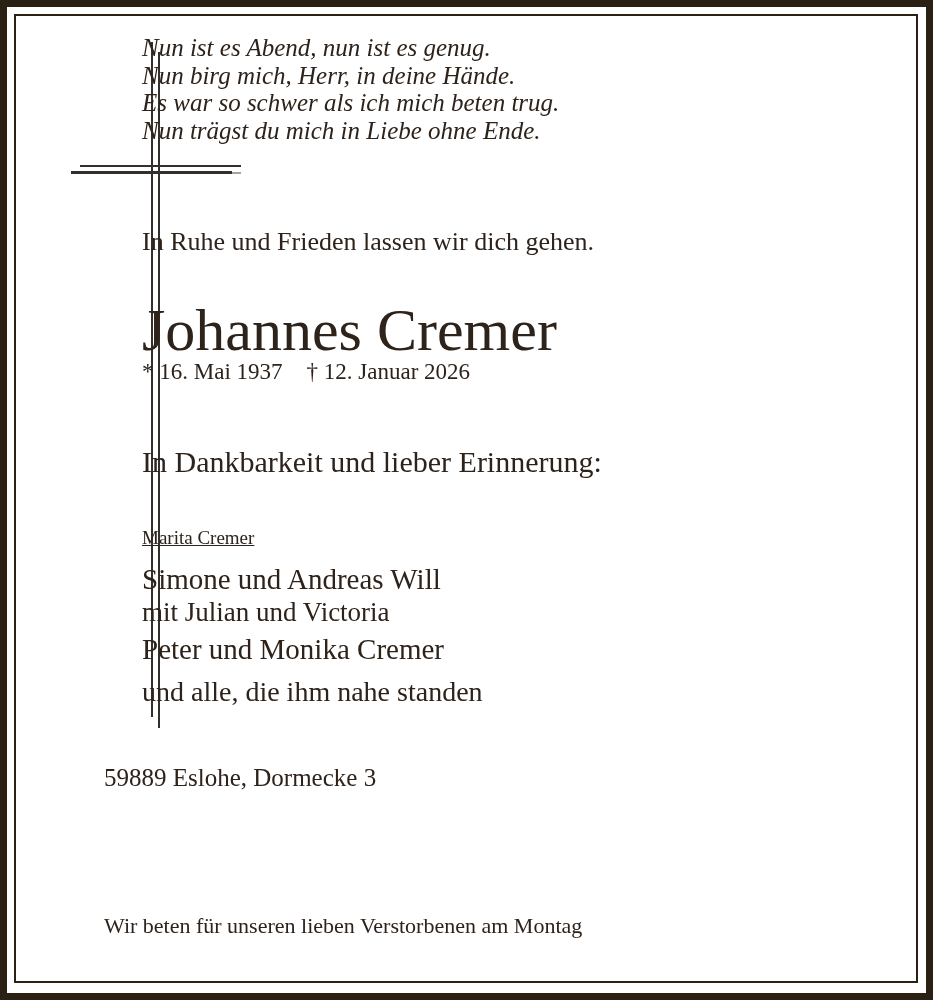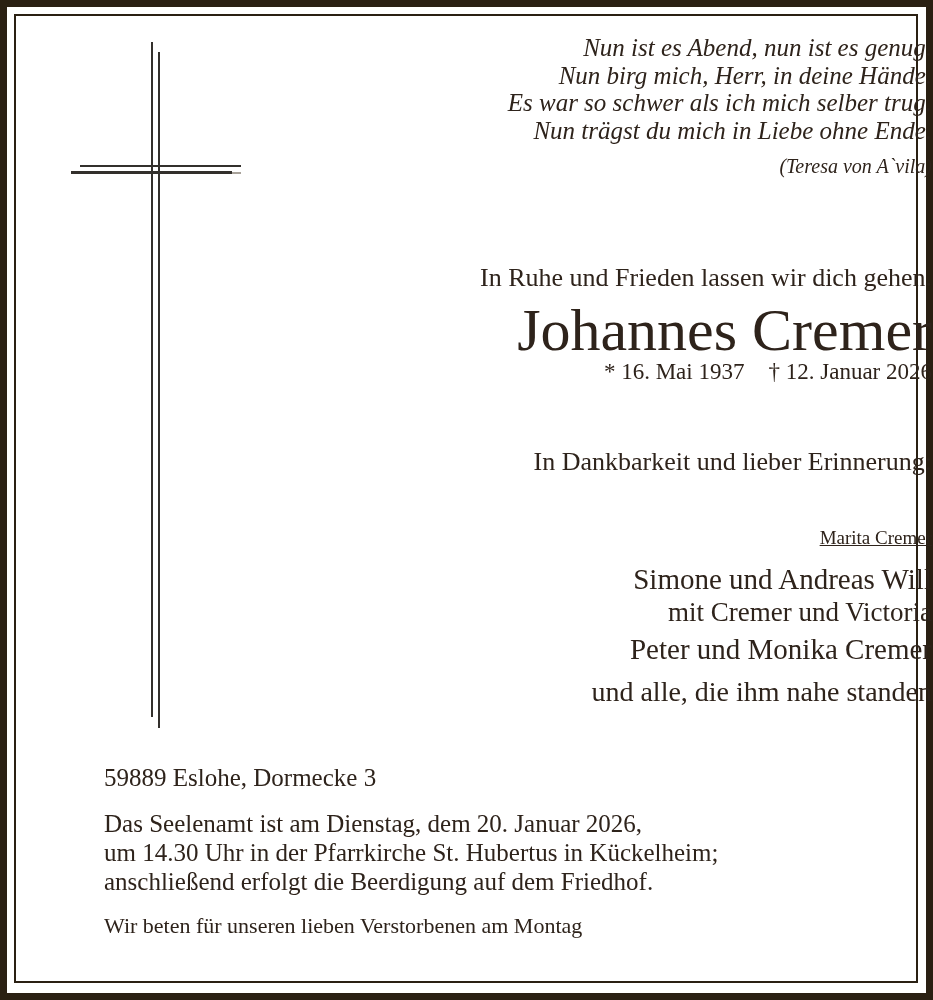--- a/index.html
+++ b/index.html
@@ -25,29 +25,29 @@
   }
   
   .cross-seg { position: absolute; background: #33302c; }
   .cv1 { left: 151px; top: 42px;  width: 2px;  height: 675px; }
   .cv2 { left: 158px; top: 52px;  width: 2px;  height: 676px; }
   .ch1 { left: 80px;  top: 165px; width: 161px; height: 2px; }
   .ch2 { left: 71px;  top: 171px; width: 161px; height: 3px; }
   .ch2t{ left: 232px; top: 172px; width: 9px;   height: 2px; background: #a8a29a; }
 
   
-  .cc { position: absolute; left: 142px; width: 790px; text-align: right; }
+  .cc { position: absolute; left: 142px; width: 790px; text-align: left; }
 
   .poem        { top: 34px;  font-style: italic; font-size: 25px; line-height: 27.5px; }
   .attribution { top: 154px; font-style: italic; font-size: 20px; line-height: 24px; }
-  .intro       { top: 227px; font-size: 26px; line-height: 30px; margin-top: 36px; }
+  .intro       { top: 227px; font-size: 26px; line-height: 30px; }
   .name        { top: 297px; font-size: 60px; line-height: 66px; }
   .dates       { top: 358px; font-size: 23px; line-height: 27px; }
   .dates-gap   { display: inline-block; width: 24px; }
-  .gratitude   { top: 447px; font-size: 26px; line-height: 30px; }
+  .gratitude   { top: 447px; font-size: 30px; line-height: 30px; }
 
   .m0 { top: 522px; font-size: 19px; line-height: 32px; text-decoration: underline; }
   .m1 { top: 563px; font-size: 29px; line-height: 32px; }
   .m2 { top: 597px; font-size: 27px; line-height: 30px; }
   .m3 { top: 633px; font-size: 29px; line-height: 32px; }
   .m4 { top: 676px; font-size: 28px; line-height: 31px; }
 
   
   .lb { position: absolute; left: 68px; width: 800px; text-align: left; margin-left: 36px; }
   .address { top: 763px; font-size: 25px; line-height: 29px; }
@@ -66,47 +66,41 @@
     <div class="cross-seg cv1"></div>
     <div class="cross-seg cv2"></div>
     <div class="cross-seg ch1"></div>
     <div class="cross-seg ch2"></div>
     <div class="cross-seg ch2t"></div>
   </div>
 
   <div class="cc poem">
     <div>Nun ist es Abend, nun ist es genug.</div>
     <div>Nun birg mich, Herr, in deine Hände.</div>
-    <div>Es war so schwer als ich mich selber trug.</div>
+    <div>Es war so schwer als ich mich beten trug.</div>
     <div>Nun trägst du mich in Liebe ohne Ende.</div>
   </div>
 
-  <div class="cc attribution">(Teresa von A`vila)</div>
 
   <div class="cc intro">In Ruhe und Frieden lassen wir dich gehen.</div>
 
   <div class="cc name">Johannes Cremer</div>
 
   <div class="cc dates">
     <span>* 16. Mai 1937</span><span class="dates-gap"></span><span>† 12. Januar 2026</span>
   </div>
 
   <div class="cc gratitude">In Dankbarkeit und lieber Erinnerung:</div>
 
   <div class="cc m0">Marita Cremer</div>
   <div class="cc m1">Simone und Andreas Will</div>
-  <div class="cc m2">mit Cremer und Victoria</div>
+  <div class="cc m2">mit Julian und Victoria</div>
   <div class="cc m3">Peter und Monika Cremer</div>
   <div class="cc m4">und alle, die ihm nahe standen</div>
 
   <div class="lb address">59889 Eslohe, Dormecke 3</div>
 
-  <div class="lb service">
-    <div>Das Seelenamt ist am Dienstag, dem 20. Januar 2026,</div>
-    <div>um 14.30 Uhr in der Pfarrkirche St. Hubertus in Kückelheim;</div>
-    <div>anschließend erfolgt die Beerdigung auf dem Friedhof.</div>
-  </div>
 
   <div class="lb prayer">
     <div>Wir beten für unseren lieben Verstorbenen am Montag</div>
   </div>
 
 </div>
 
 </body></html>

